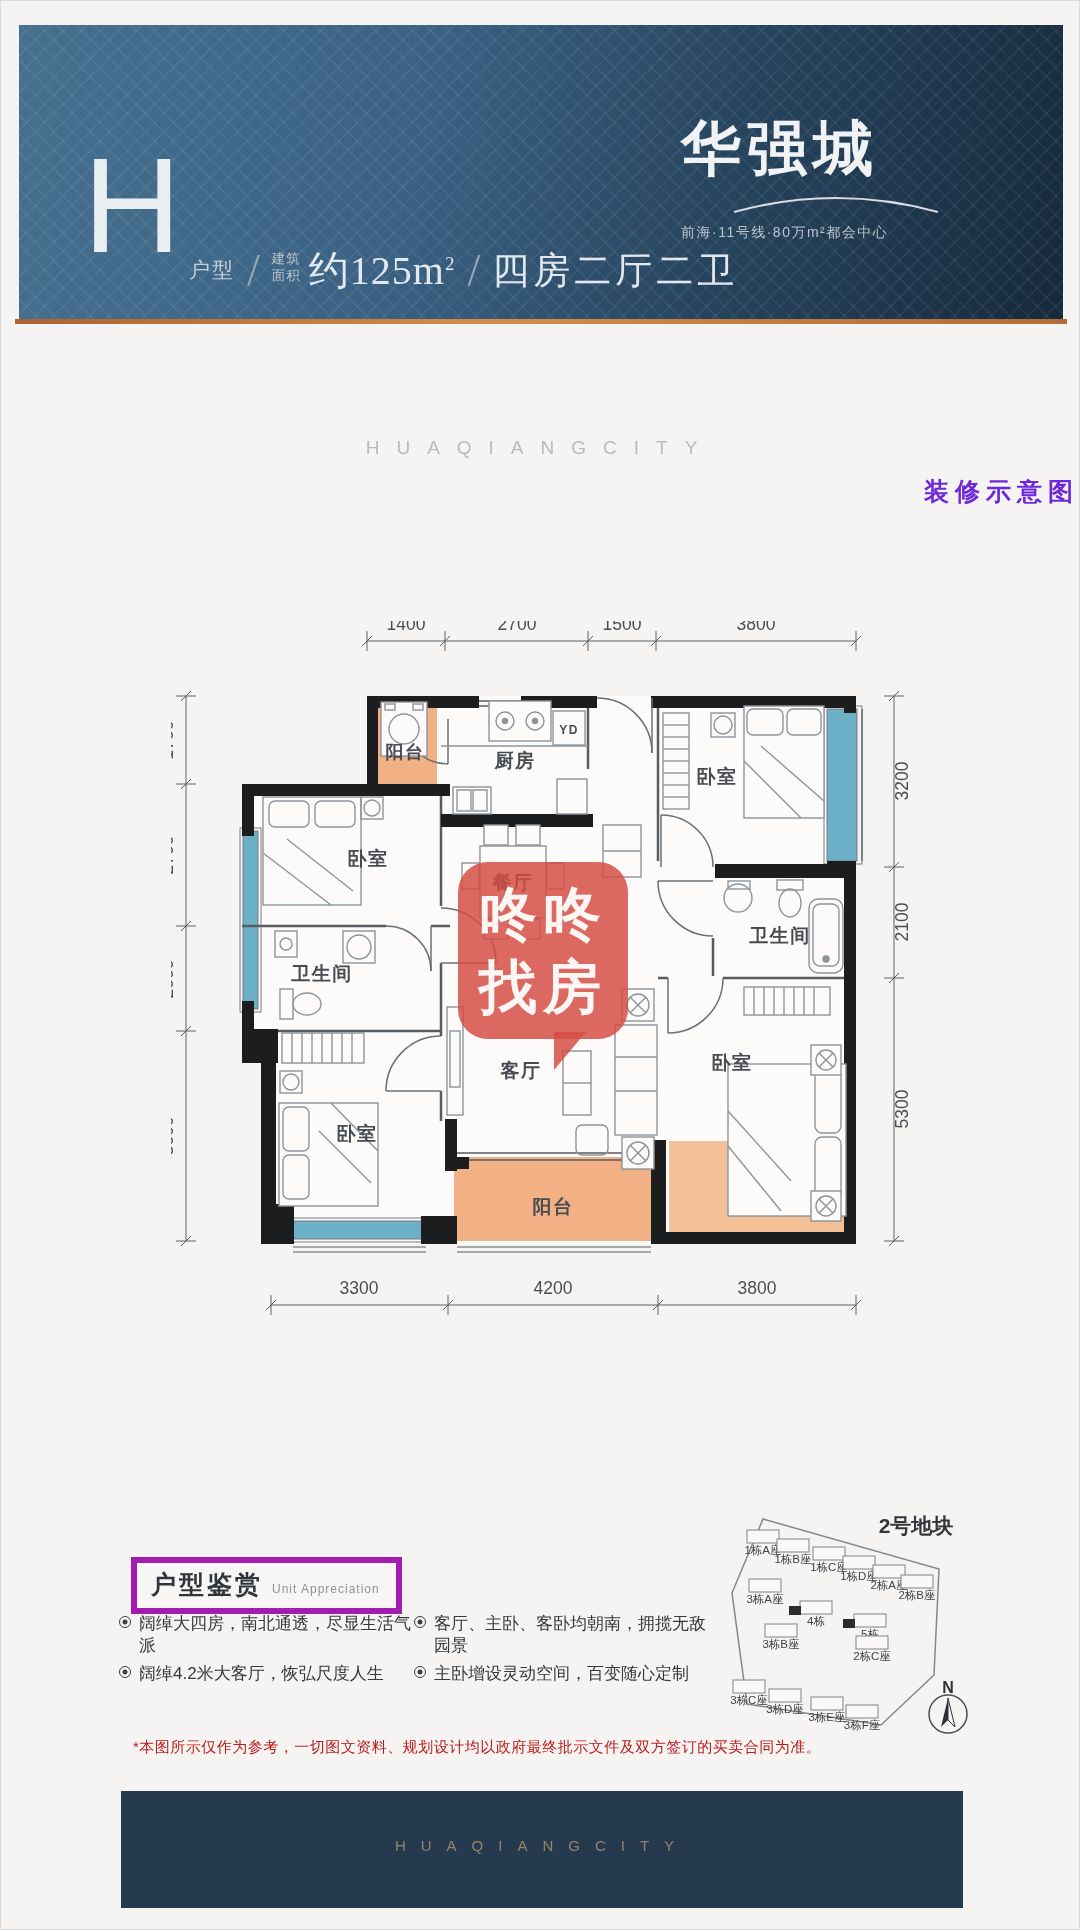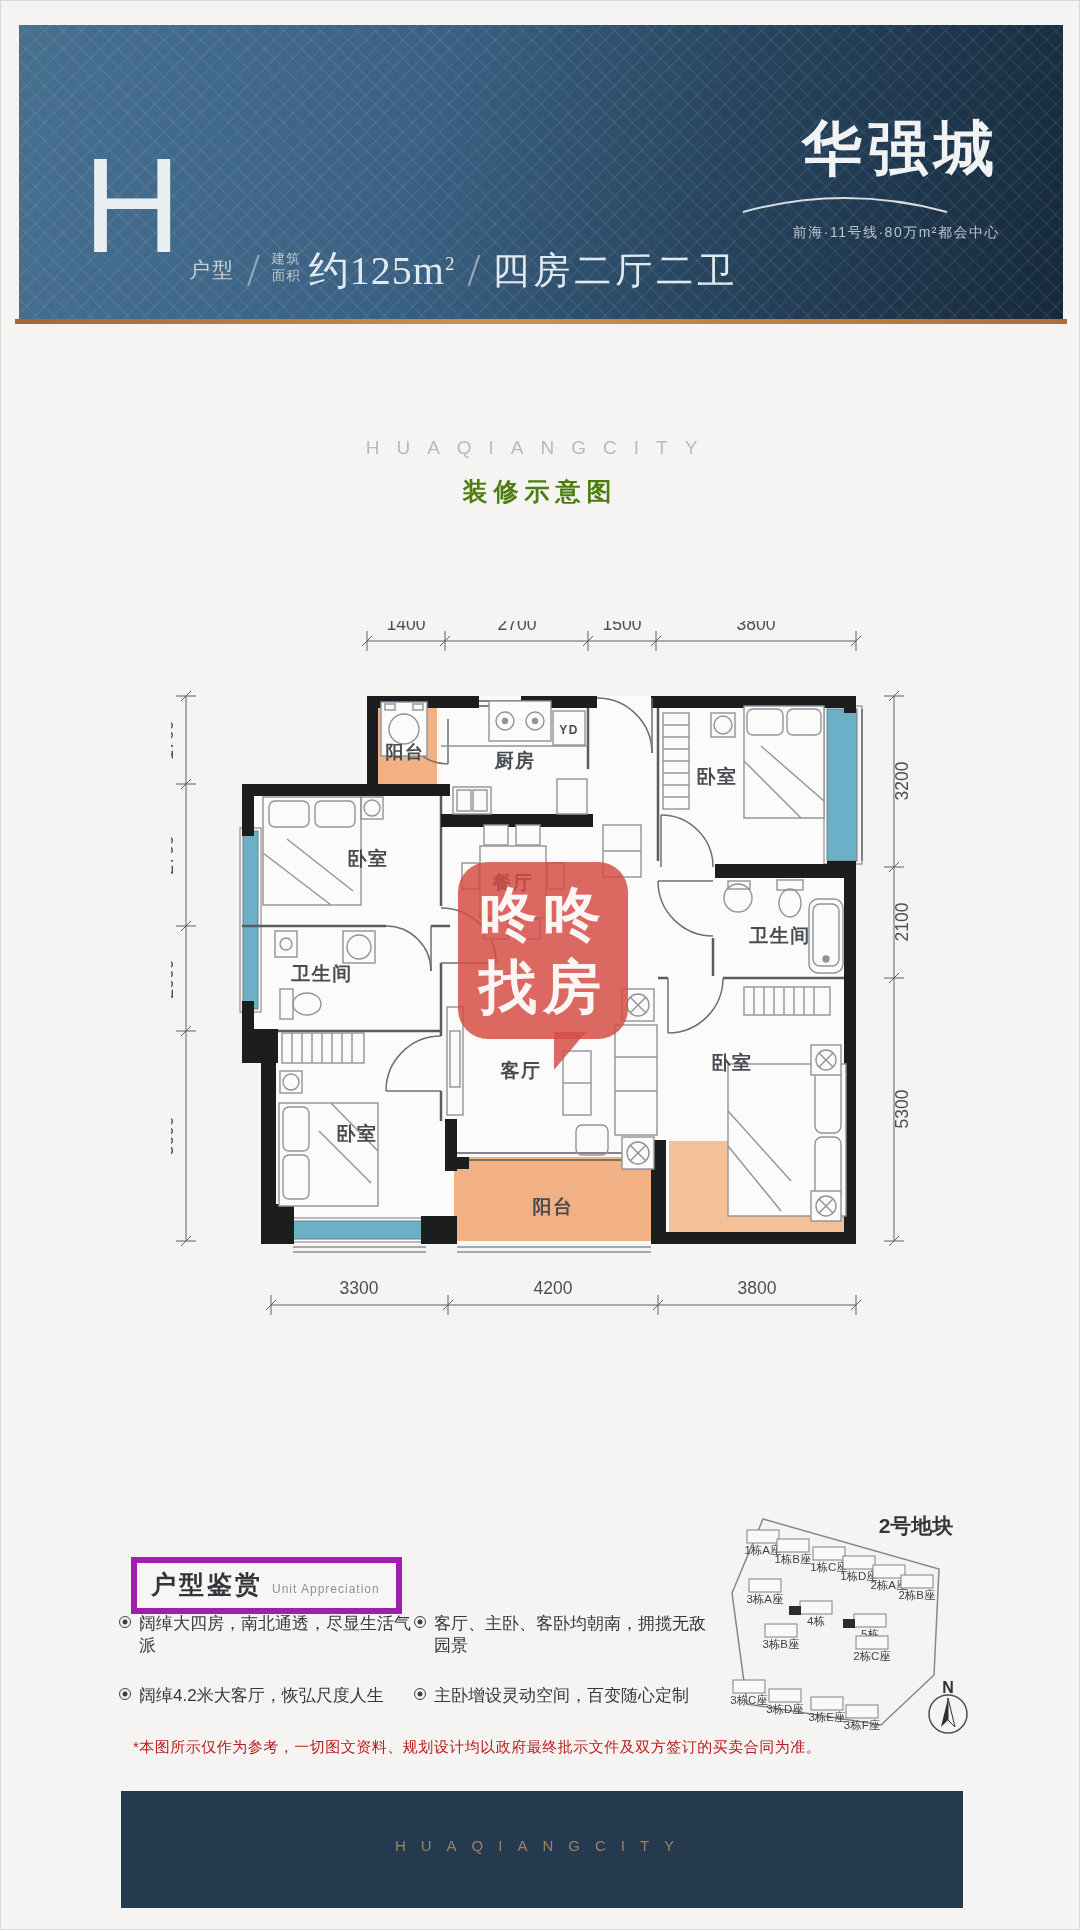--- a/index.html
+++ b/index.html
@@ -15,46 +15,46 @@
     background:linear-gradient(90deg,#a96434,#d18e4c 45%,#b26c38);}
   .h-letter{position:absolute;left:64px;top:112px;font-size:136px;line-height:1;font-weight:500;color:#e9eef1;}
   .unit-row{position:absolute;left:170px;bottom:28px;display:flex;align-items:flex-end;color:#c5cfd7;font-family:Liberation Serif, serif;}
   .unit-label{font-size:21px;letter-spacing:2px;padding-bottom:7px;}
   .slash{font-size:46px;line-height:.9;color:#93a7b6;margin:0 12px;font-weight:400;}
   .area-label{display:flex;flex-direction:column;font-size:13.5px;line-height:1.3;letter-spacing:1px;
     color:#b9c4cc;padding-bottom:6px;margin-right:8px;}
   .area-value{font-size:40px;line-height:1;color:#e2e9ee;letter-spacing:1px;}
   .area-value sup{font-size:19px;}
   .layout-text{font-size:37px;line-height:1.05;color:#e2e9ee;letter-spacing:4px;}
-  .brand{position:absolute;right:63px;top:84px;width:310px;text-align:right;}
+  .brand{position:absolute;right:72px;top:84px;width:310px;text-align:left;}
   .brand-name{font-size:60px;font-weight:700;letter-spacing:6px;color:#f0f2f4;}
   .brand-arc{display:block;margin:2px auto 0;}
   .brand-tagline{margin-top:8px;font-size:14px;letter-spacing:1.5px;color:#bcc3c9;}
   
   .wm-en{position:absolute;left:0;top:436px;width:100%;text-align:center;font-size:19px;
     letter-spacing:17px;color:#b8babd;}
-  .plan-caption{position:absolute;left:0;top:474px;width:100%;text-align:center;font-size:25px;
-    font-weight:700;letter-spacing:6px;color:#4d7c0f;}
+  .plan-caption{position:absolute;left:0;top:474px;width:100%;text-align:right;font-size:25px;
+    font-weight:700;letter-spacing:6px;color:#6d28d9;}
   
   .plan-svg{position:absolute;left:170px;top:620px;}
   .site-svg{position:absolute;left:690px;top:1480px;}
   text{font-family:"Liberation Sans","DejaVu Sans",sans-serif;}
   
   .wm{position:absolute;left:457px;top:861px;width:170px;height:177px;border-radius:30px;
     background:rgba(212,76,68,.84);color:#fdf6f4;text-align:center;font-weight:700;
     font-size:58px;line-height:1.25;padding-top:16px;box-sizing:border-box;letter-spacing:6px;}
   .wm-tail{position:absolute;left:96px;top:170px;width:0;height:0;
     border-top:38px solid rgba(212,76,68,.84);border-right:32px solid transparent;}
   
   .apr-box{position:absolute;left:130px;top:1556px;border:6px solid #a21caf;background:#f8f6f5;
     padding:5px 16px 7px 14px;display:flex;align-items:baseline;}
   .apr-title{font-size:25px;font-weight:700;letter-spacing:3px;color:#2f353a;}
   .apr-sub{font-size:12px;color:#8d9399;margin-left:9px;letter-spacing:1px;}
   .bullets{position:absolute;left:118px;top:1612px;width:590px;display:grid;
-    grid-template-columns:295px 295px;row-gap:28px;}
+    grid-template-columns:295px 295px;row-gap:6px;}
   .bullet{display:flex;align-items:flex-start;font-size:17px;color:#34393e;line-height:1.3;}
   .b-ic{flex:0 0 auto;width:10px;height:10px;border:1.5px solid #3c4146;border-radius:50%;margin:3px 8px 0 0;
     background:radial-gradient(circle,#3c4146 2.2px,transparent 2.8px);}
   .disclaimer{position:absolute;left:132px;top:1737px;font-size:15px;color:#b91c1c;letter-spacing:.5px;}
   
   .footer{position:absolute;left:120px;top:1790px;width:842px;height:117px;background:#253a4e;}
   .footer-brand{position:absolute;left:0;top:46px;width:100%;text-align:center;font-size:15px;
     letter-spacing:15px;color:#9a8267;}
 </style>
 </head>

